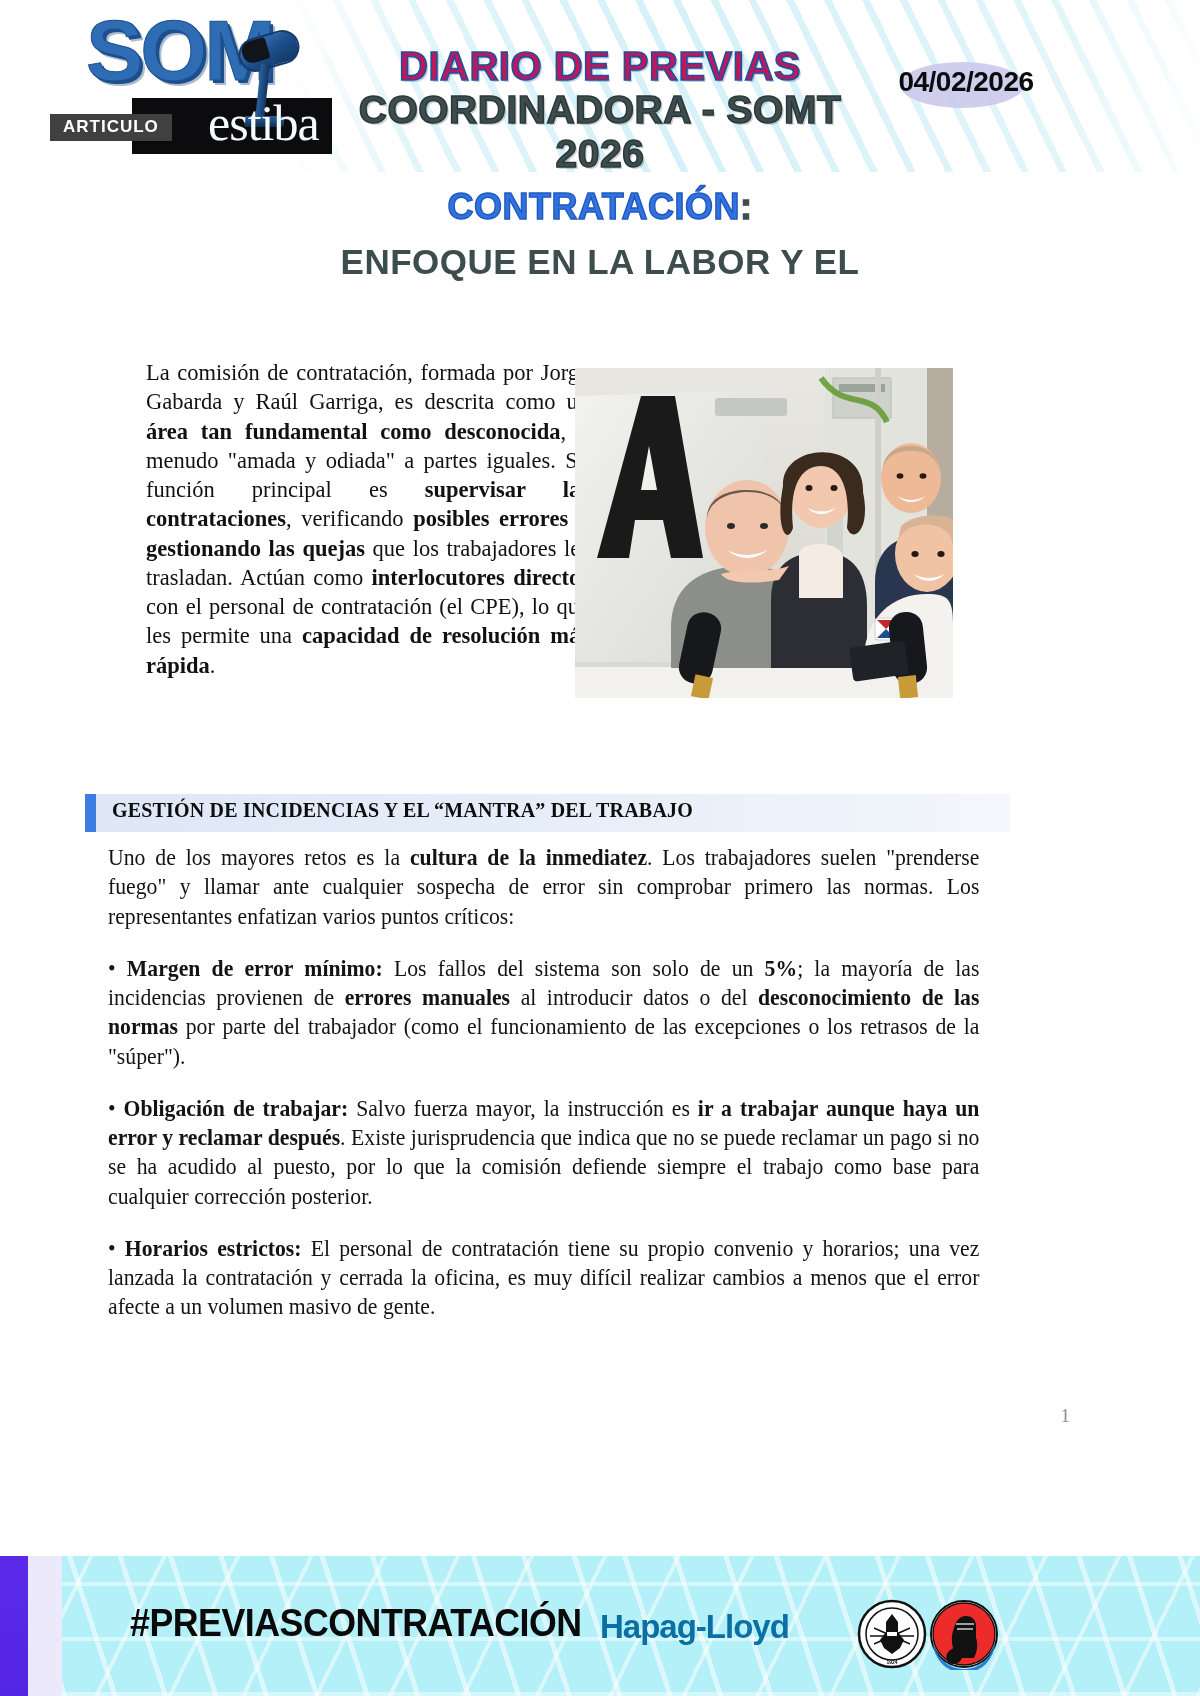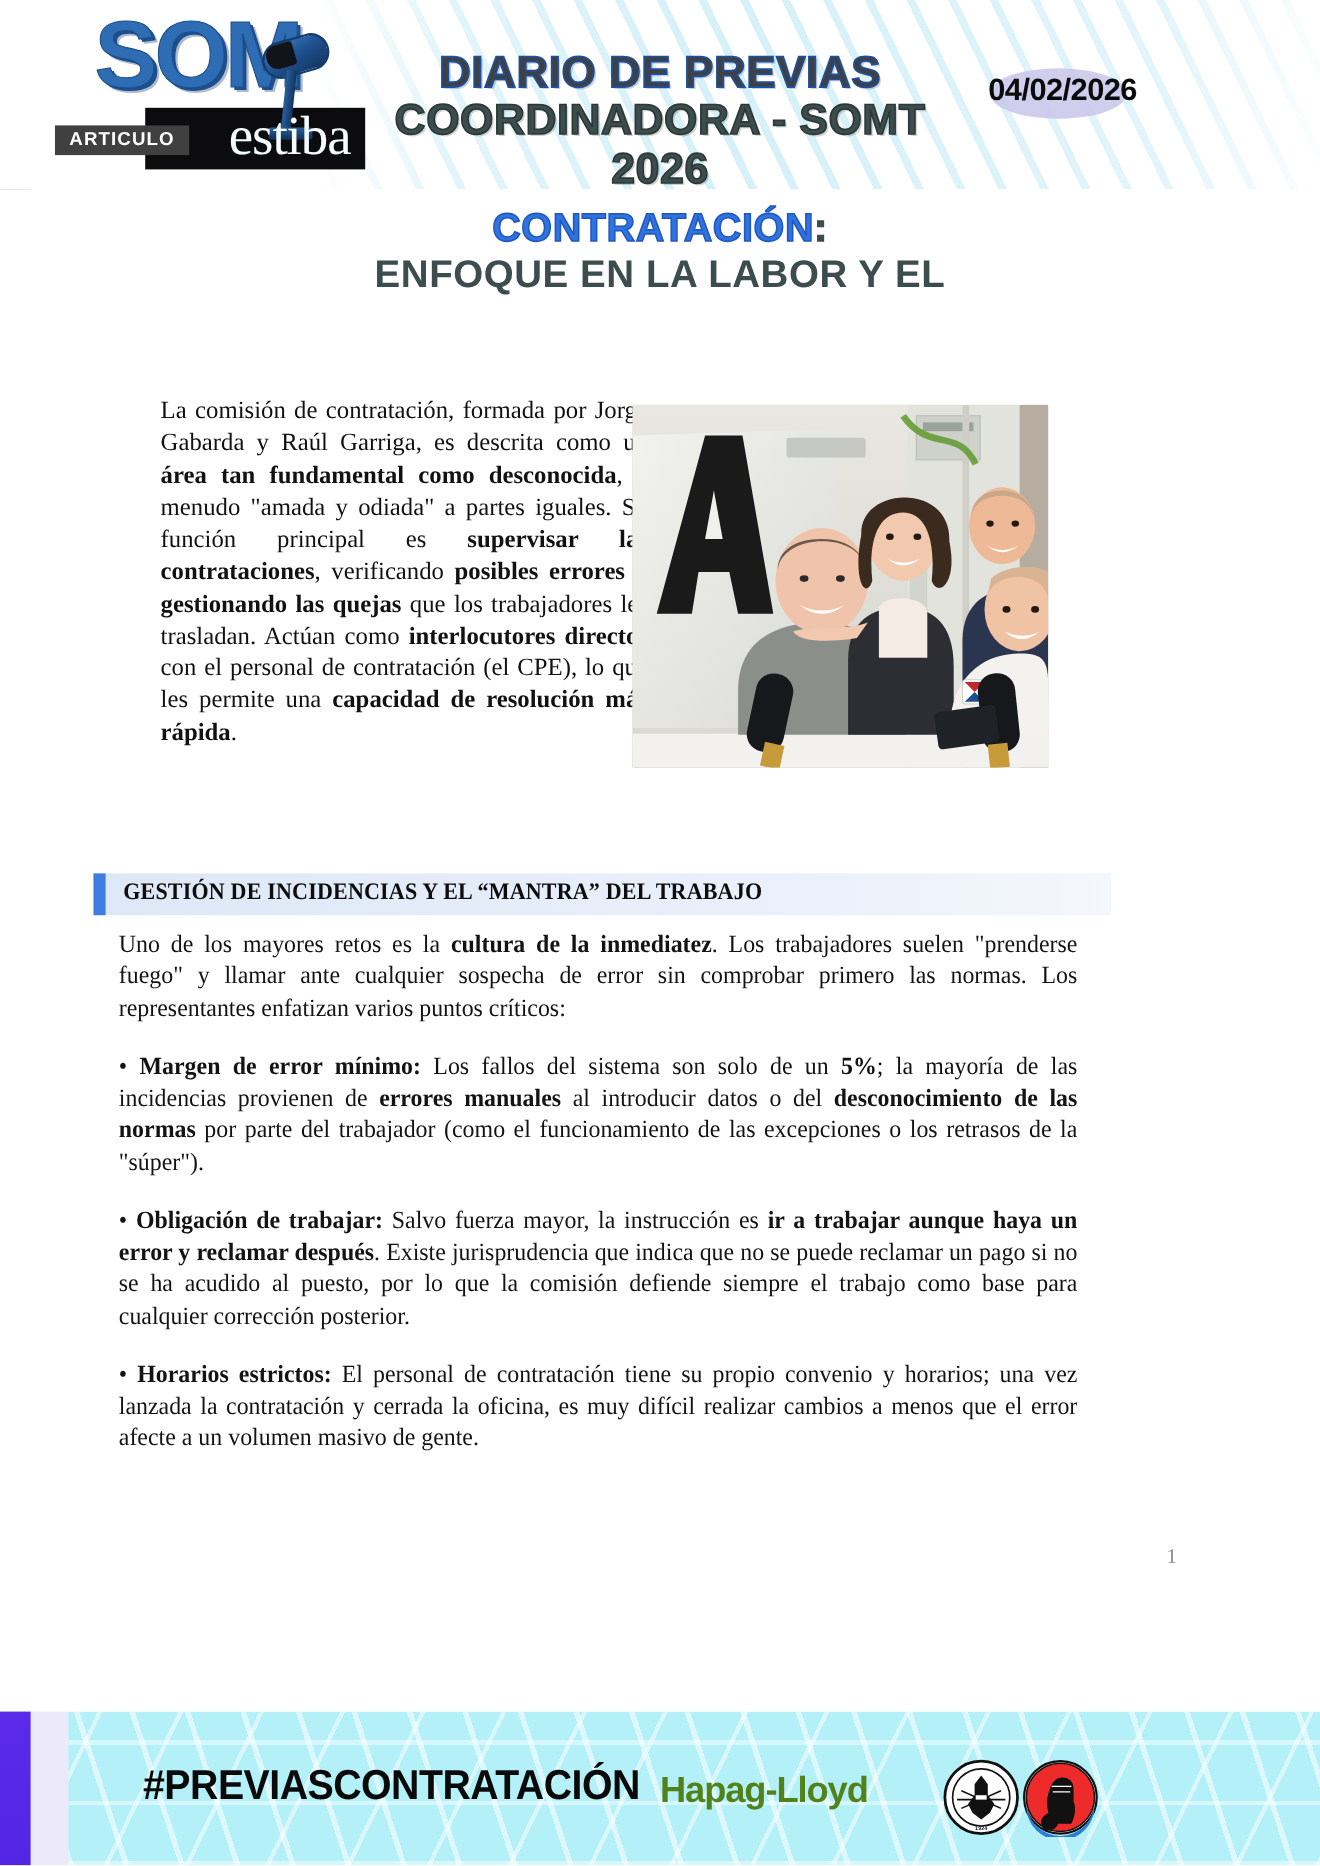--- a/index.html
+++ b/index.html
@@ -128,21 +128,21 @@
     z-index: 4;
   }
 
   .head-title-1 {
     position: absolute; left: 330px; top: 44px;
     width: 540px; text-align: center;
     font-family: "Liberation Sans", sans-serif;
     font-weight: 700;
     font-size: 40px;
     letter-spacing: 0.5px;
-    color: #404040;
+    color: #be185d;
     -webkit-text-stroke: 1.6px #1c4f9e;
     text-shadow: 2px 2px 0 rgba(40,70,120,.25);
   }
   .head-title-2 {
     position: absolute; left: 310px; top: 88px;
     width: 580px; text-align: center;
     font-family: Liberation Sans, sans-serif;
     font-weight: 700;
     font-size: 39px;
     letter-spacing: 0.5px;
@@ -183,21 +183,21 @@
   }
   .at-line-1 .colon { color: #3d4d4d; -webkit-text-stroke: 1.4px #3d4d4d; }
   .at-line-2, .at-line-3 {
     font-family: "Liberation Sans", sans-serif;
     font-weight: 700;
     font-size: 35px;
     color: #3d4d4d;
     -webkit-text-stroke: 1.3px #36४444;
     letter-spacing: 0.5px;
     display: block;
-    margin-top: 2px;
+    margin-top: 14px;
   }
 
   
   .intro-text {
     position: absolute; left: 110px; top: 358px;
     width: 443px;
     font-family: "Liberation Serif", serif;
     font-size: 22.5px;
     line-height: 1.30;
     text-align: justify;
@@ -288,21 +288,21 @@
     color: #0a0a0a;
     transform: scaleX(0.94);
     transform-origin: left center;
   }
   .footer-sponsor {
     position: absolute; left: 600px; top: 1608px;
     font-family: "Liberation Sans", sans-serif;
     font-weight: 700;
     font-size: 33px;
     letter-spacing: -1px;
-    color: #4d7c0f;
+    color: #0369a1;
     opacity: .95;
   }
   .footer-logos {
     position: absolute; left: 856px; top: 1598px;
     width: 145px; height: 72px;
   }
 </style>
 </head>
 <body>
 

